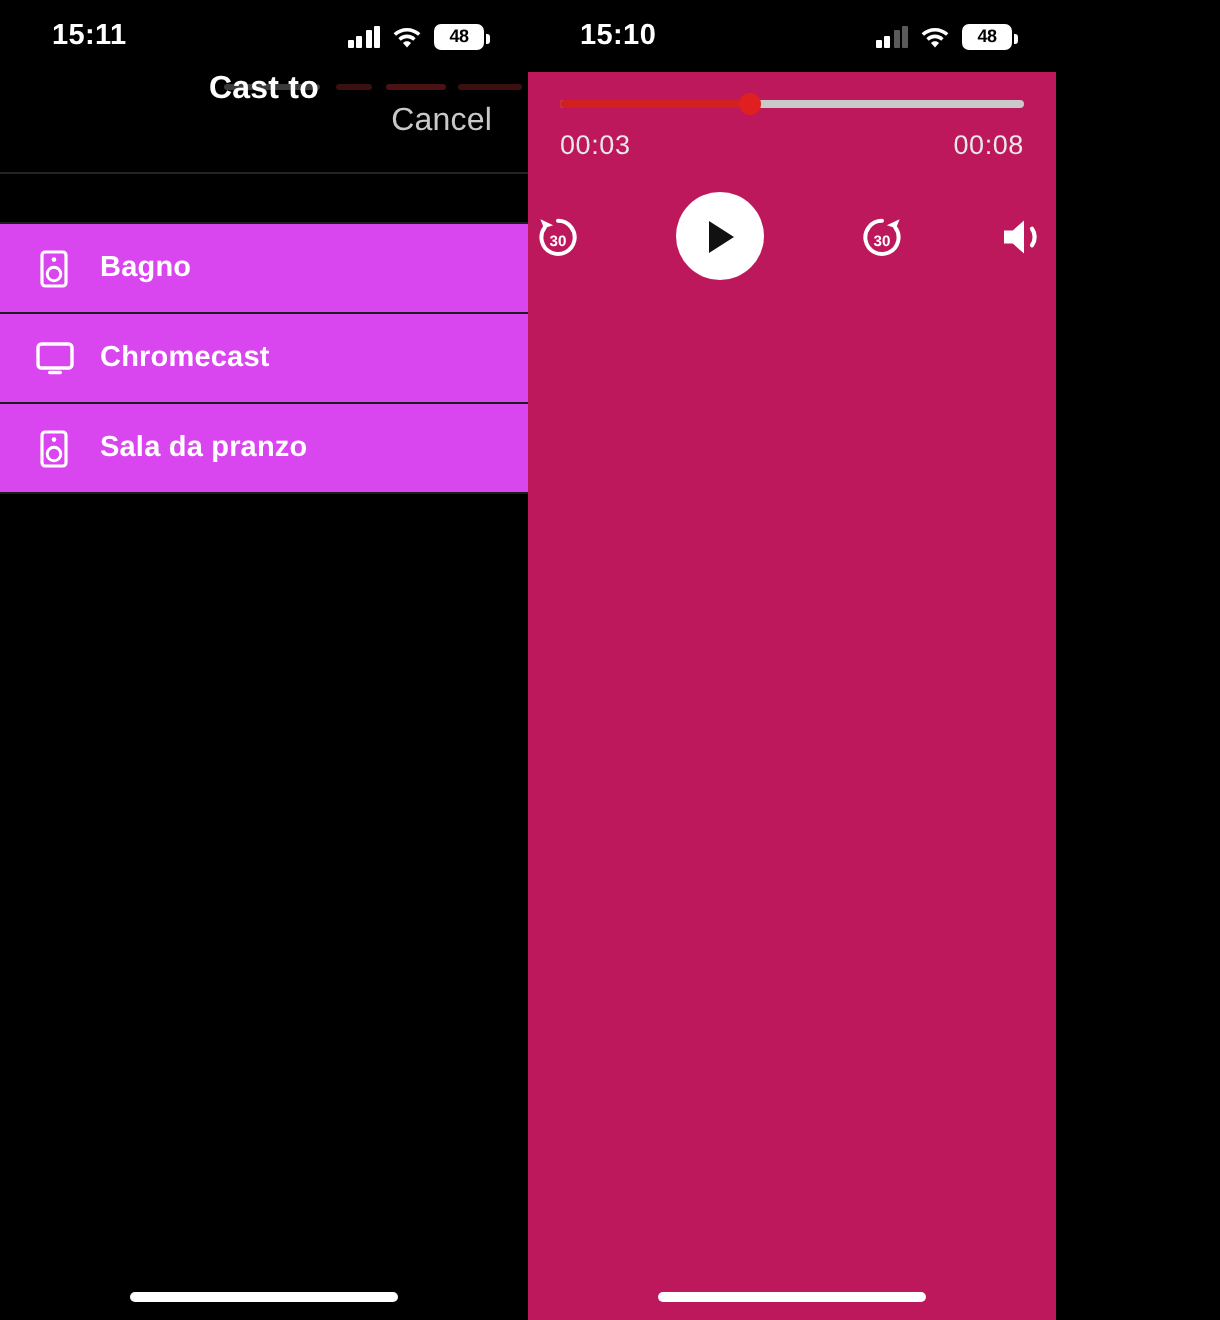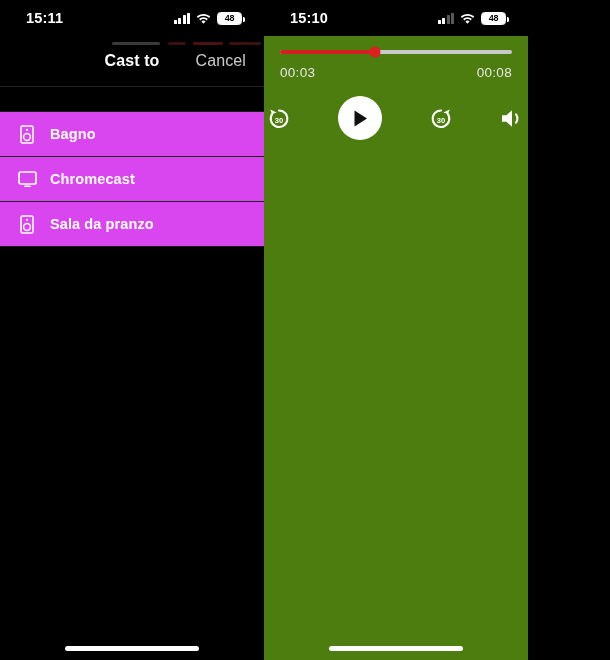--- a/index.html
+++ b/index.html
@@ -3,21 +3,21 @@
 <meta charset="utf-8">
 <style>
   * { margin:0; padding:0; box-sizing:border-box; }
   html,body { width:610px; height:660px; background:#000; overflow:hidden;
               font-family:"Liberation Sans", sans-serif; -webkit-font-smoothing:antialiased; }
   .screens { display:flex; width:528px; height:660px; }
 
   
   .phone { position:relative; width:305px; height:660px; overflow:hidden; }
   .phone.left  { background:#000000; }
-  .phone.right { background:#4d7c0f; }
+  .phone.right { background:#be185d; }
 
   
   .statusbar { position:relative; height:36px; display:flex; align-items:center;
                justify-content:space-between; padding:0 22px 0 26px; }
   .clock { color:#fff; font-size:14.5px; font-weight:700; letter-spacing:.2px; }
   .status-icons { display:flex; align-items:center; gap:6px; }
 
   .sig { display:flex; align-items:flex-end; gap:1.5px; height:11px; }
   .sig i { display:block; width:3px; background:#fff; border-radius:.5px; }
   .sig i:nth-child(1){ height:4px; } .sig i:nth-child(2){ height:6px; }
@@ -40,21 +40,21 @@
   .dimmed-bg { position:absolute; top:36px; left:0; right:0; height:18px; }
   .dimmed-bg .ghost-a { position:absolute; left:112px; top:6px; width:48px; height:3px;
                         background:#3a3a3a; border-radius:2px; }
   .dimmed-bg .ghost-b { position:absolute; left:168px; top:6px; width:18px; height:3px;
                         background:#3a1010; border-radius:2px; }
   .dimmed-bg .ghost-c { position:absolute; left:193px; top:6px; width:30px; height:3px;
                         background:#4a1212; border-radius:2px; }
   .dimmed-bg .ghost-d { position:absolute; left:229px; top:6px; width:32px; height:3px;
                         background:#3d1010; border-radius:2px; }
 
-  .sheet-header { position:relative; height:50px; display:flex; align-items:center;
+  .sheet-header { position:relative; height:50px; display:flex; align-items:flex-start;
                   justify-content:center; }
   .sheet-title { color:#fff; font-size:16px; font-weight:700; letter-spacing:.1px; }
   .sheet-cancel { position:absolute; right:18px; top:50%; transform:translateY(-50%);
                   color:#c22; font-size:16px; font-weight:400; letter-spacing:.1px;
                   opacity:.88; background:none; border:none; cursor:pointer;
                   font-family:"Liberation Sans", sans-serif; }
 
   .hr { height:1px; background:#242424; }
   .hr.thin { background:#1d1d1d; }
 

